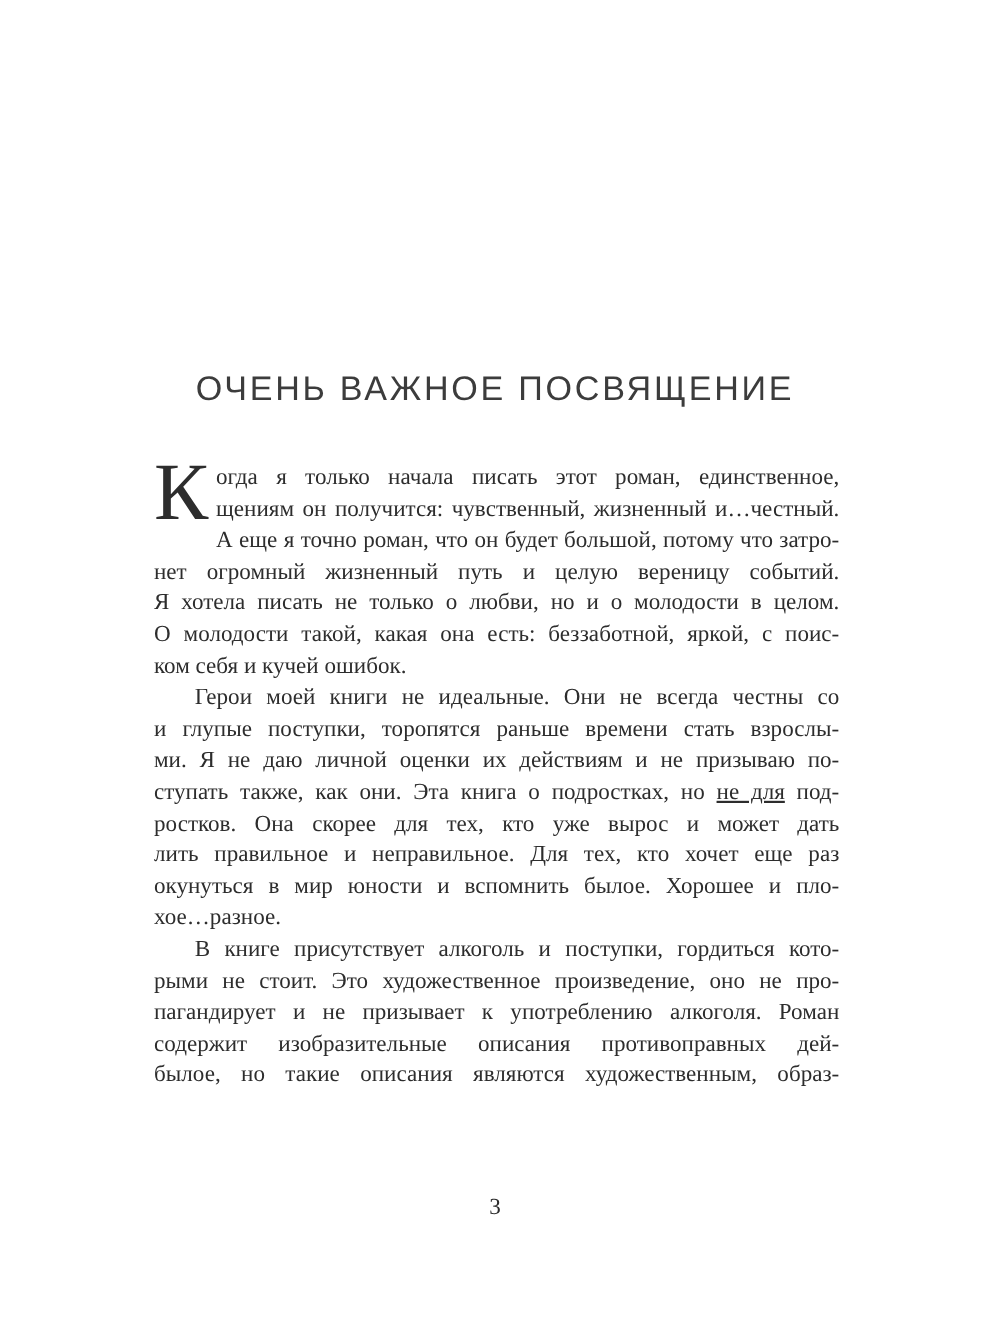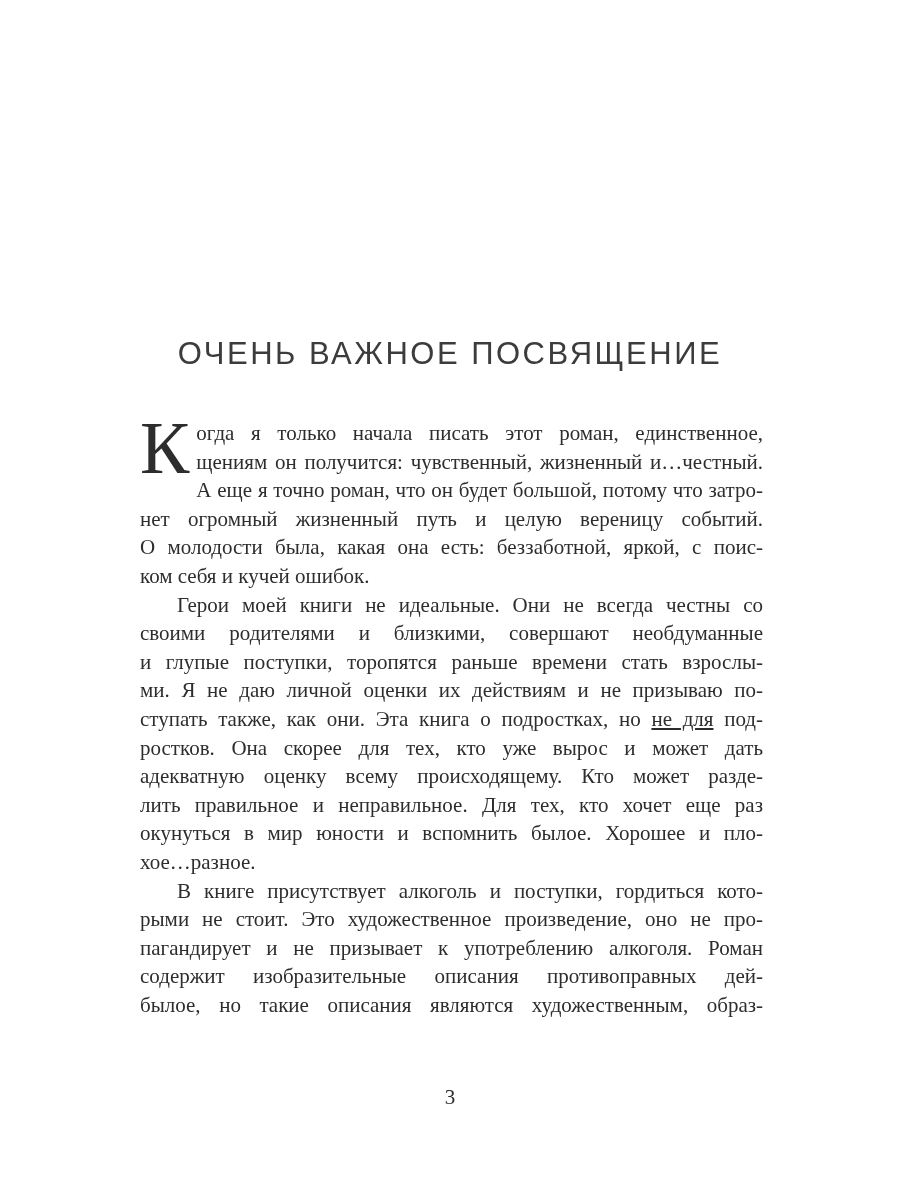--- a/index.html
+++ b/index.html
@@ -76,31 +76,30 @@
 
 <div class="page">
   <h1 class="title">ОЧЕНЬ ВАЖНОЕ ПОСВЯЩЕНИЕ</h1>
   <div class="content" id="content">
       <div class="para">
         <span class="dropcap">К</span>
         <div class="line">огда я только начала писать этот роман, единственное,</div>
         <div class="line">щениям он получится: чувственный, жизненный и…честный.</div>
         <div class="line">А еще я точно роман, что он будет большой, потому что затро-</div>
         <div class="line">нет огромный жизненный путь и целую вереницу событий.</div>
-        <div class="line">О молодости была, какая она есть: беззаботной, яркой, с поис-</div>
+        <div class="line">Я хотела писать не только о любви, но и о молодости в целом.</div>
+        <div class="line">О молодости такой, какая она есть: беззаботной, яркой, с поис-</div>
         <div class="line last">ком себя и кучей ошибок.</div>
       </div>
       <div class="para">
         <div class="line indent">Герои моей книги не идеальные. Они не всегда честны со</div>
-        <div class="line">своими родителями и близкими, совершают необдуманные</div>
         <div class="line">и глупые поступки, торопятся раньше времени стать взрослы-</div>
         <div class="line">ми. Я не даю личной оценки их действиям и не призываю по-</div>
         <div class="line">ступать также, как они. Эта книга о подростках, но <u>не для</u> под-</div>
         <div class="line">ростков. Она скорее для тех, кто уже вырос и может дать</div>
-        <div class="line">адекватную оценку всему происходящему. Кто может разде-</div>
         <div class="line">лить правильное и неправильное. Для тех, кто хочет еще раз</div>
         <div class="line">окунуться в мир юности и вспомнить былое. Хорошее и пло-</div>
         <div class="line last">хое…разное.</div>
       </div>
       <div class="para">
         <div class="line indent">В книге присутствует алкоголь и поступки, гордиться кото-</div>
         <div class="line">рыми не стоит. Это художественное произведение, оно не про-</div>
         <div class="line">пагандирует и не призывает к употреблению алкоголя. Роман</div>
         <div class="line">содержит изобразительные описания противоправных дей-</div>
         <div class="line">былое, но такие описания являются художественным, образ-</div>

